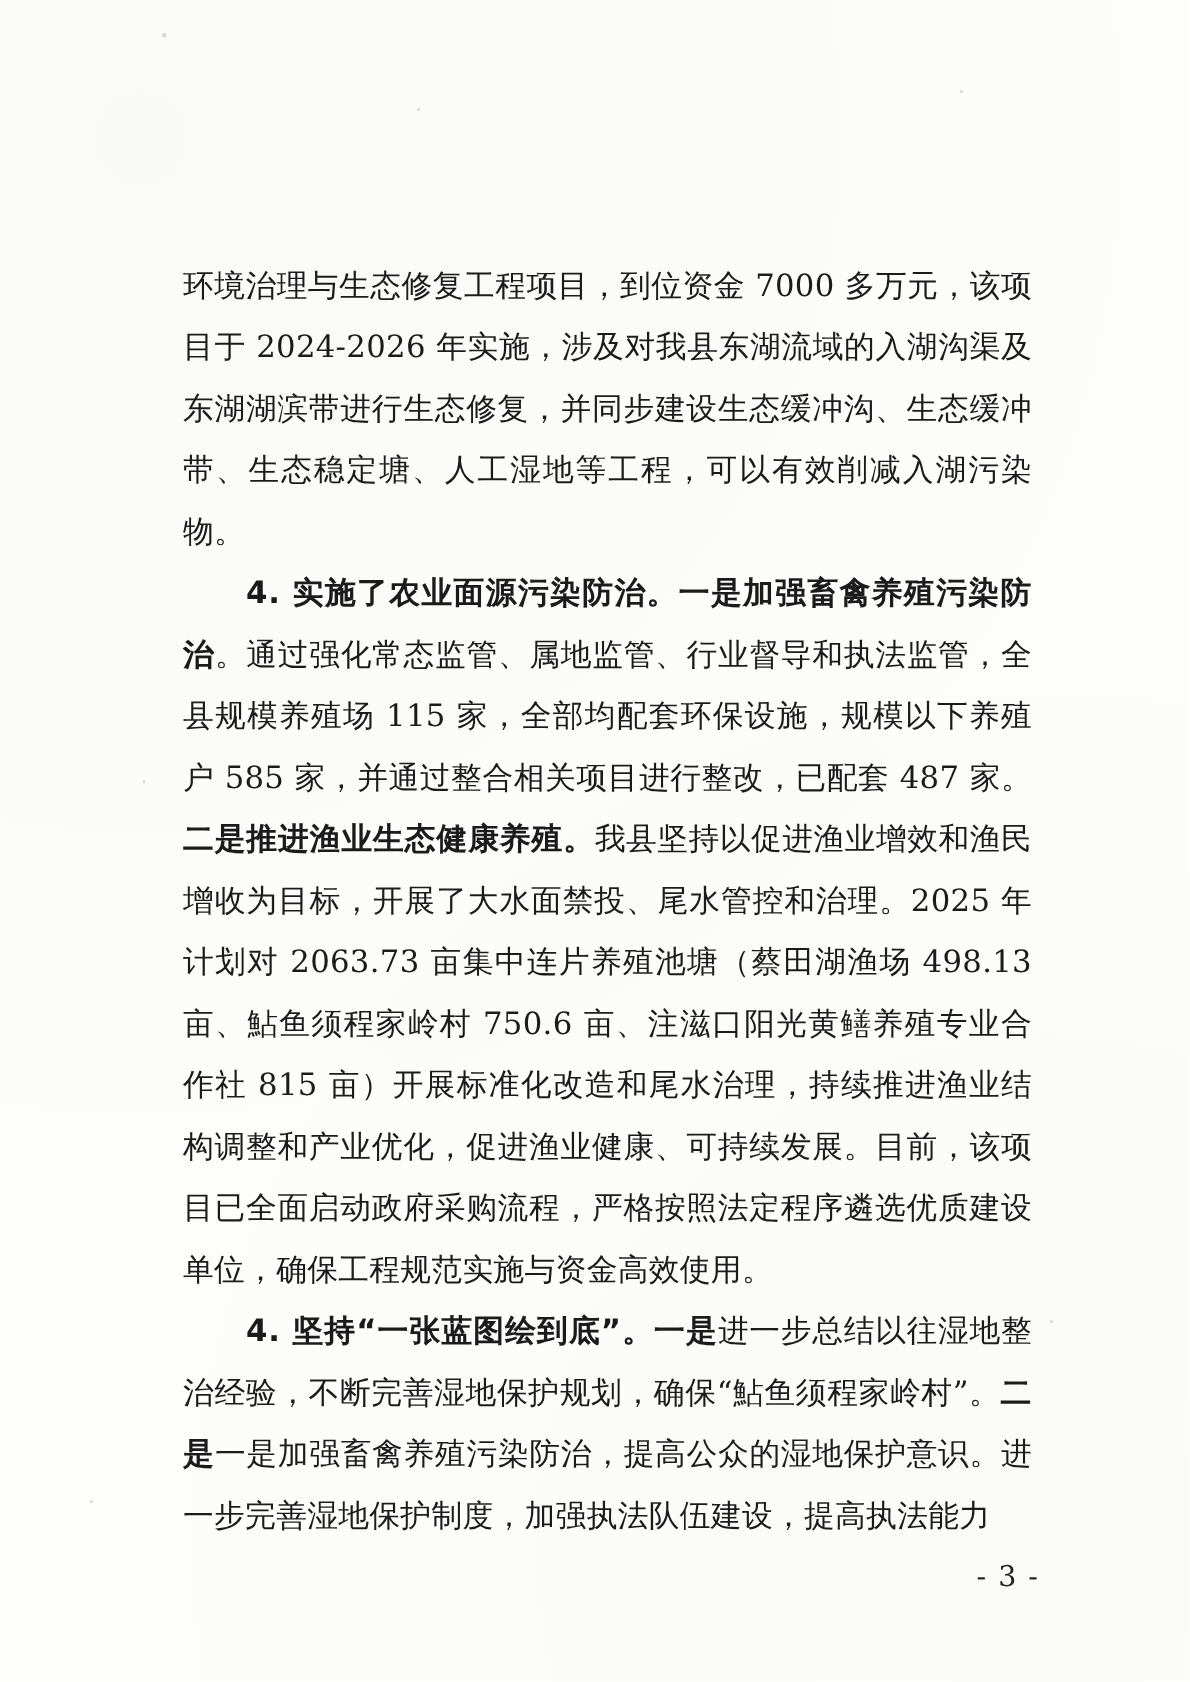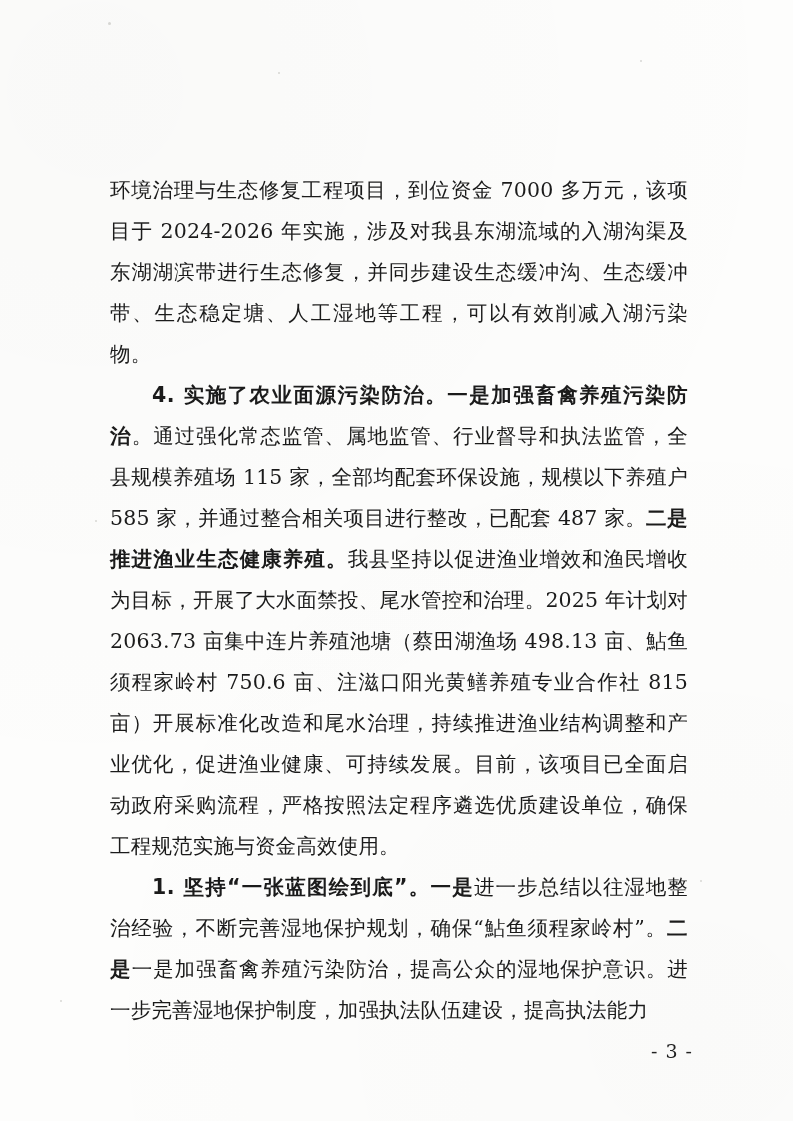--- a/index.html
+++ b/index.html
@@ -38,21 +38,21 @@
     border-radius: 50%;
     opacity: 0.55;
   }
   .content {
     position: absolute;
     left: 110px;
     top: 170px;
     width: 578px;
   }
   p.para {
-    margin: 0 0 0 0;
+    margin: 0 0 0 12px;
     font-size: 20.5px;
     line-height: 41px;
     text-align: justify;
     text-justify: inter-ideograph;
     letter-spacing: 0.2px;
     color: #1b1b1b;
   }
   p.indent {
     text-indent: 42px;
   }
@@ -80,17 +80,17 @@
   <div class="speck" style="left:108px; top:22px; width:3px; height:3px;"></div>
   <div class="speck" style="left:278px; top:72px; width:2px; height:2px;"></div>
   <div class="speck" style="left:640px; top:60px; width:2px; height:2px;"></div>
   <div class="speck" style="left:95px; top:520px; width:2px; height:2px;"></div>
   <div class="speck" style="left:700px; top:880px; width:2px; height:2px;"></div>
   <div class="speck" style="left:60px; top:1000px; width:2px; height:2px;"></div>
 
   <div class="content">
     <p class="para" id="para-1"><span>环境治理与生态修复工程项目，到位资金 7000 多万元，该项目于 2024-2026 年实施，涉及对我县东湖流域的入湖沟渠及东湖湖滨带进行生态修复，并同步建设生态缓冲沟、生态缓冲带、生态稳定塘、人工湿地等工程，可以有效削减入湖污染物。</span></p>
     <p class="para indent" id="para-2"><span class="b">4. 实施了农业面源污染防治。一是加强畜禽养殖污染防治</span><span>。通过强化常态监管、属地监管、行业督导和执法监管，全县规模养殖场 115 家，全部均配套环保设施，规模以下养殖户 585 家，并通过整合相关项目进行整改，已配套 487 家。</span><span class="b">二是推进渔业生态健康养殖。</span><span>我县坚持以促进渔业增效和渔民增收为目标，开展了大水面禁投、尾水管控和治理。2025 年计划对 2063.73 亩集中连片养殖池塘（蔡田湖渔场 498.13 亩、鮎鱼须程家岭村 750.6 亩、注滋口阳光黄鳝养殖专业合作社 815 亩）开展标准化改造和尾水治理，持续推进渔业结构调整和产业优化，促进渔业健康、可持续发展。目前，该项目已全面启动政府采购流程，严格按照法定程序遴选优质建设单位，确保工程规范实施与资金高效使用。</span></p>
-    <p class="para indent" id="para-4"><span class="b">1. 坚持“一张蓝图绘到底”。一是</span><span>进一步总结以往湿地整治经验，不断完善湿地保护规划，确保“鮎鱼须程家岭村”。</span><span class="b">二是</span><span>一是加强畜禽养殖污染防治，提高公众的湿地保护意识。进一步完善湿地保护制度，加强执法队伍建设，提高执法能力</span></p>
+    <p class="para indent" id="para-4"><span class="b">4. 坚持“一张蓝图绘到底”。一是</span><span>进一步总结以往湿地整治经验，不断完善湿地保护规划，确保“鮎鱼须程家岭村”。</span><span class="b">二是</span><span>一是加强畜禽养殖污染防治，提高公众的湿地保护意识。进一步完善湿地保护制度，加强执法队伍建设，提高执法能力</span></p>
   </div>
 
   <div class="pagenum">- 3 -</div>
 </div>
 
 </body></html>

